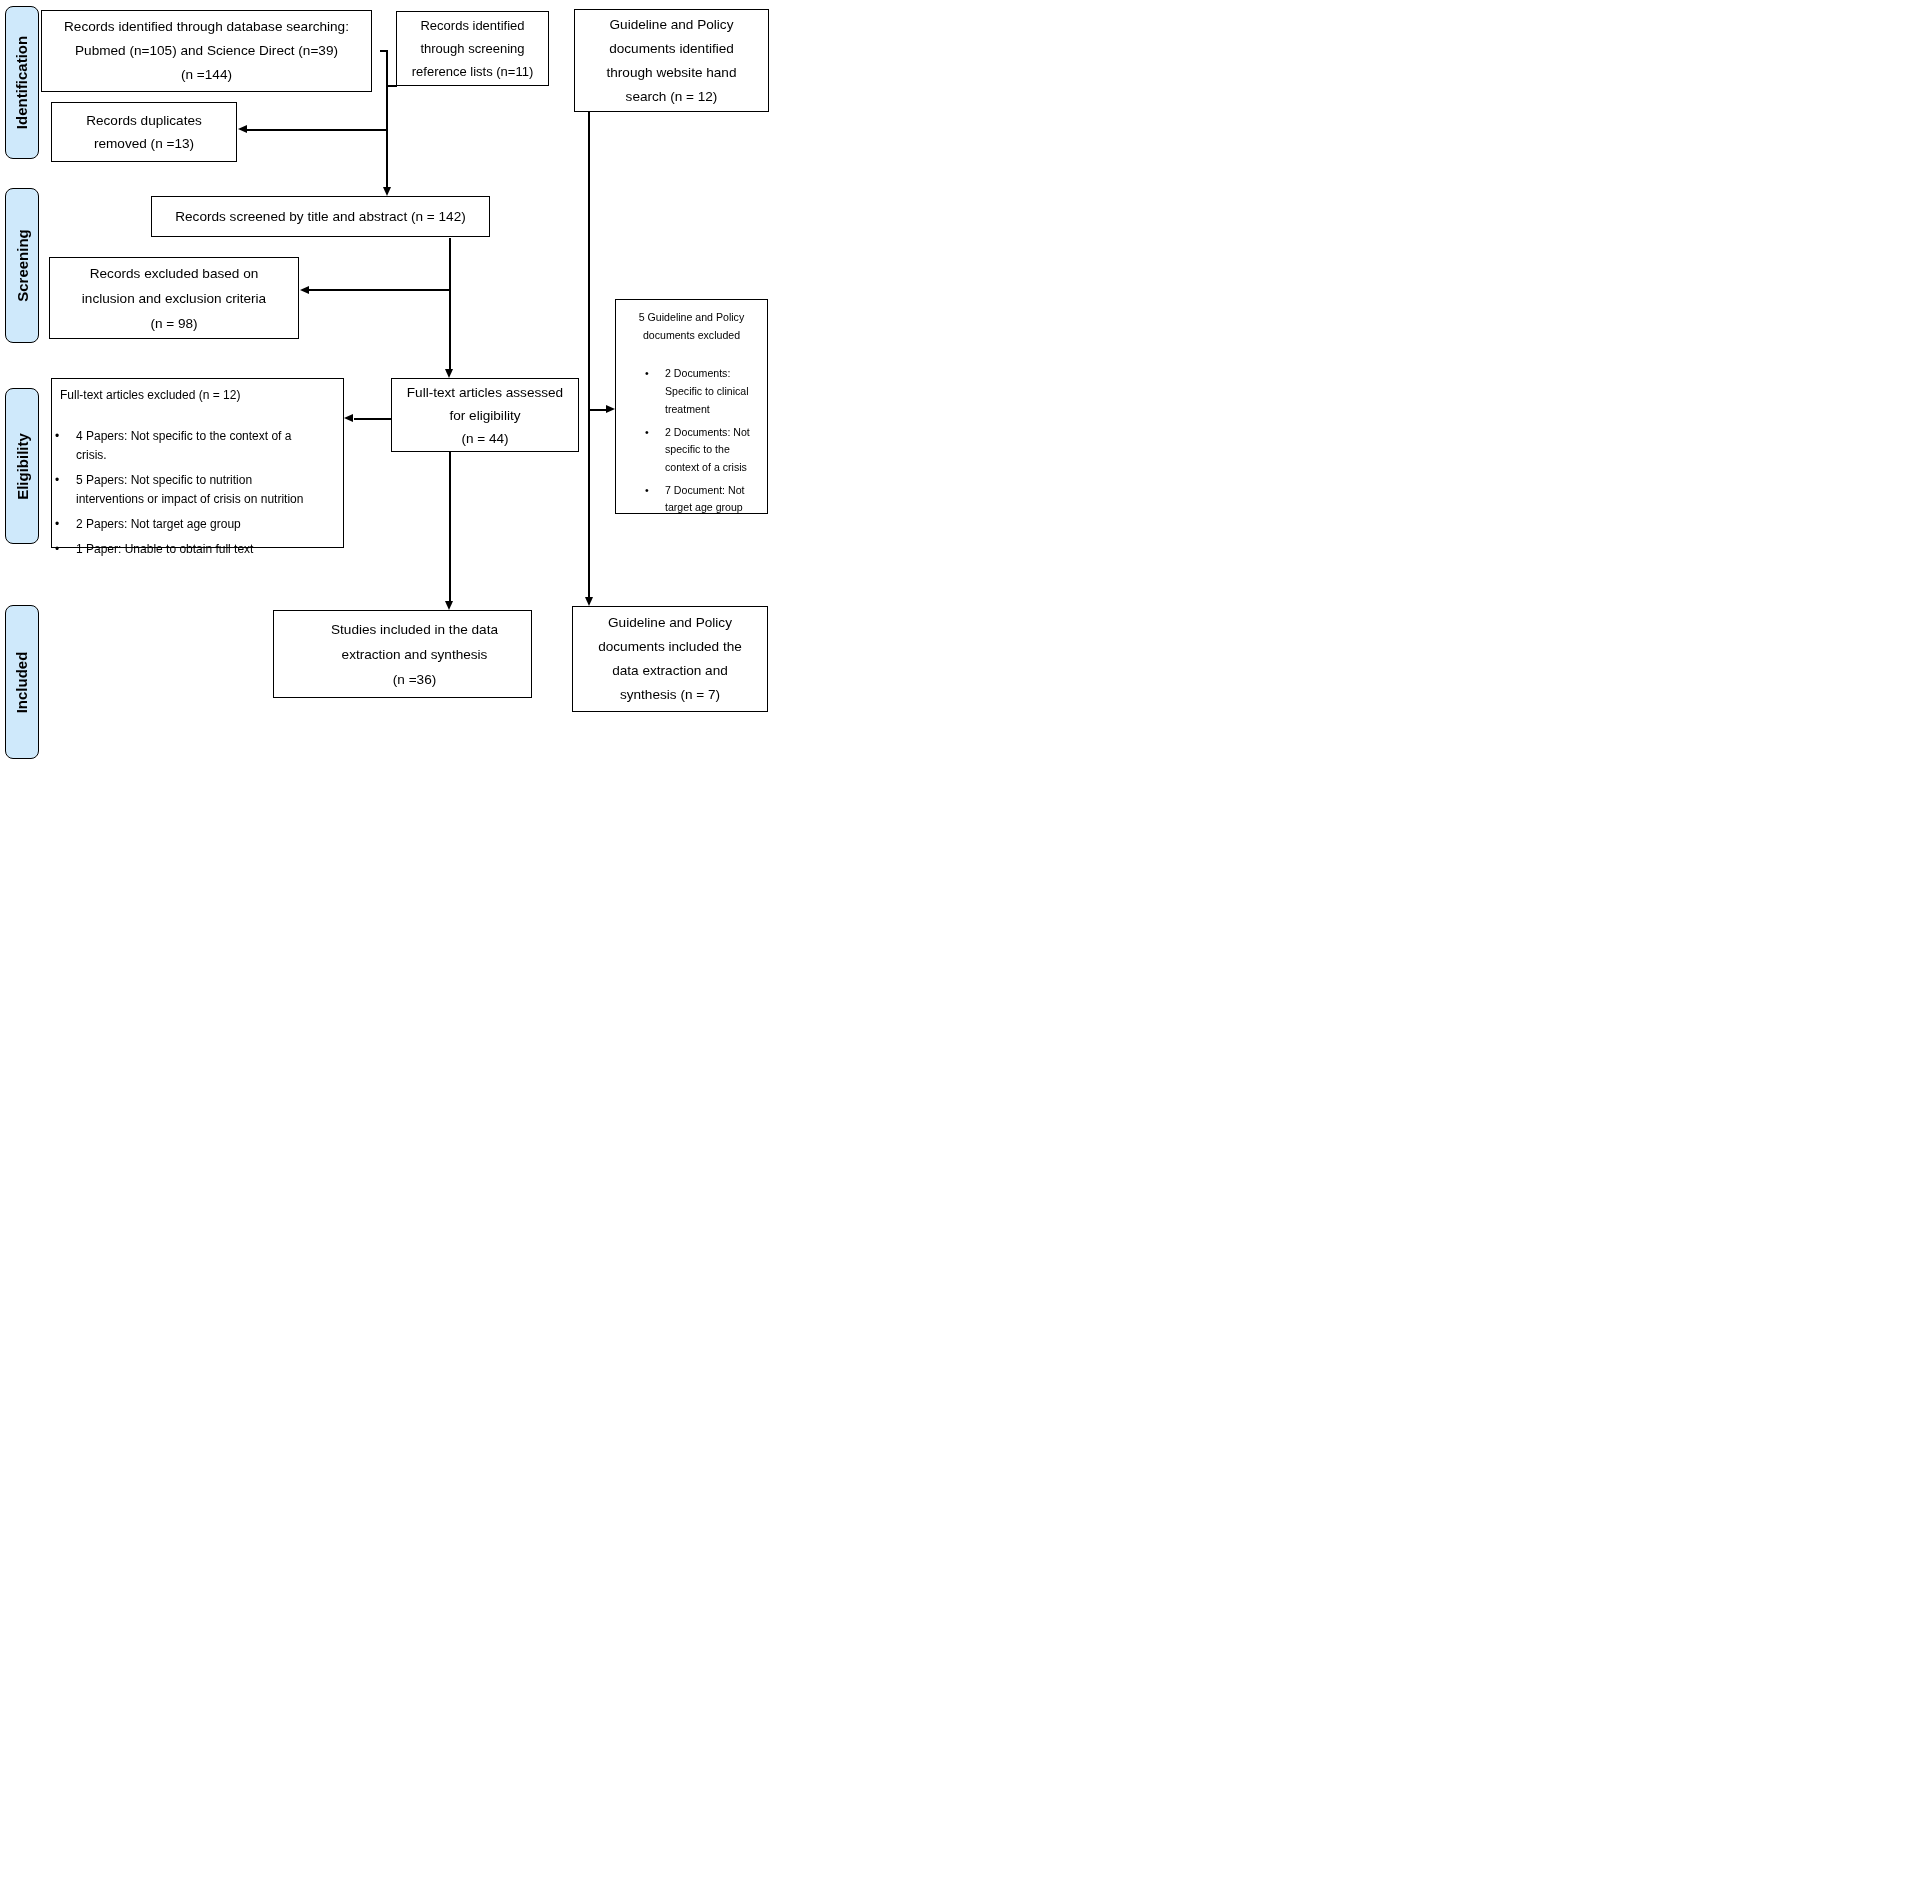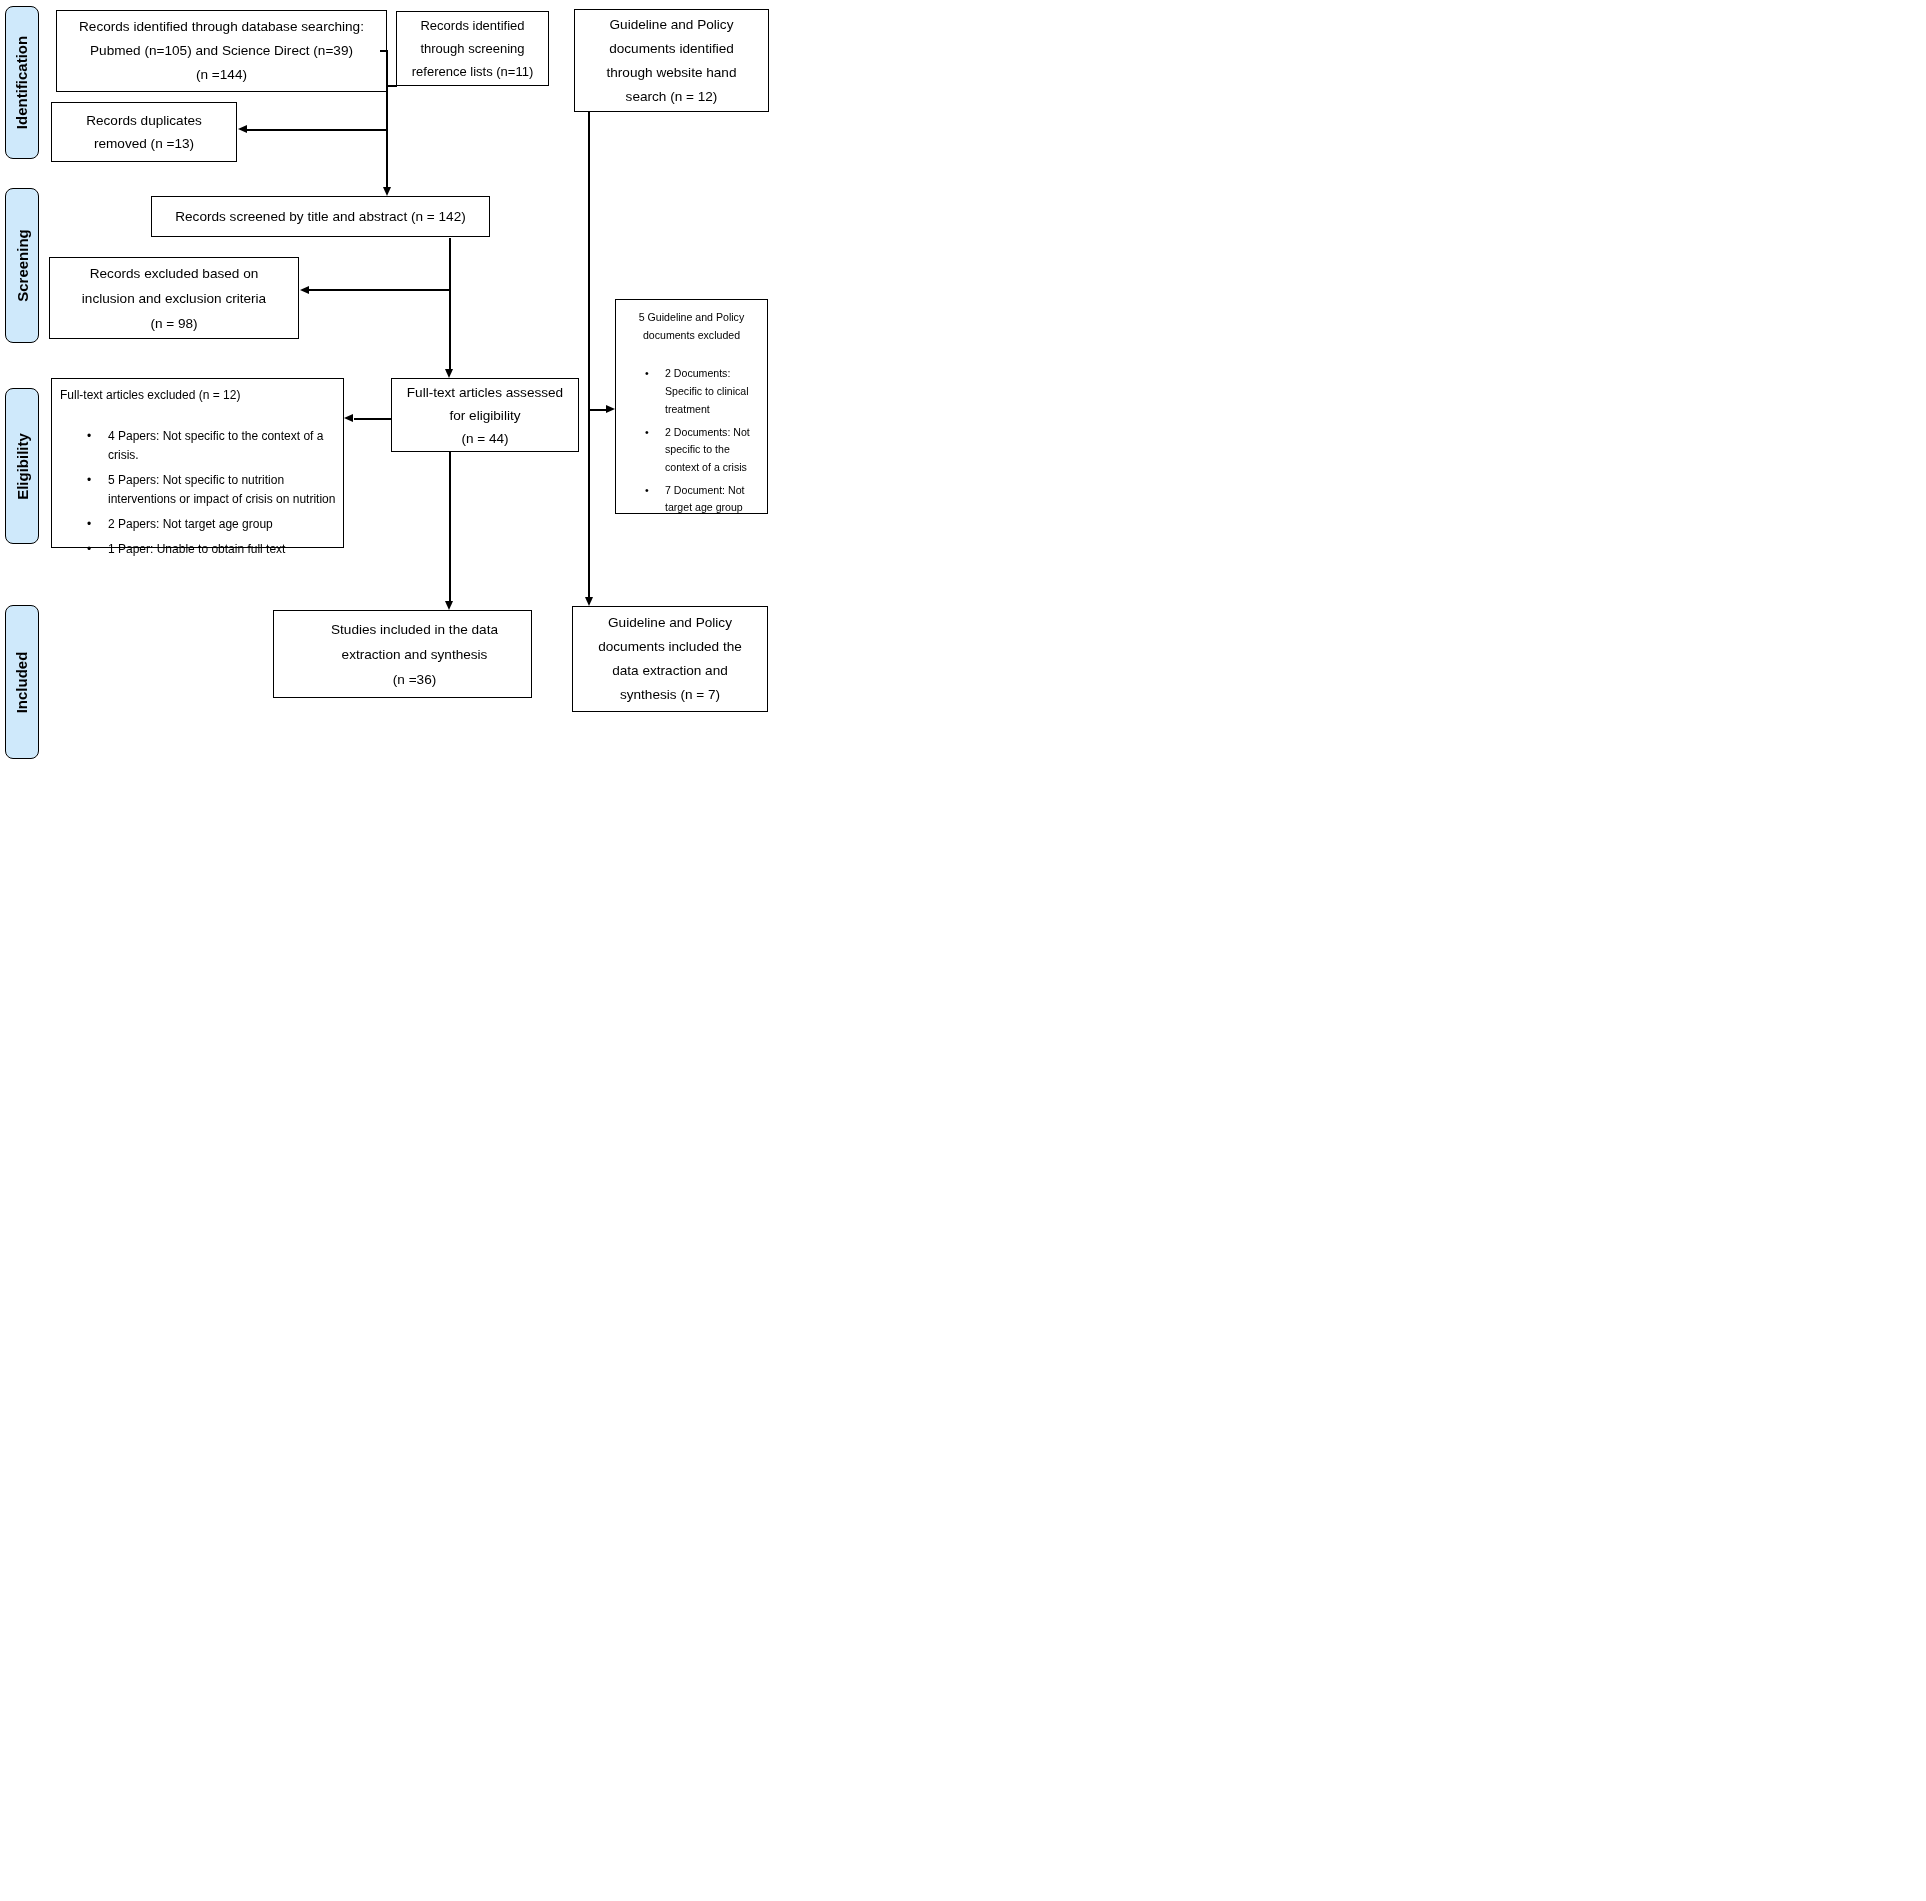--- a/index.html
+++ b/index.html
@@ -25,21 +25,21 @@
   .vline{width:1.5px;}
   .arr{position:absolute;width:0;height:0;}
   .arr.down{border-left:4.5px solid transparent;border-right:4.5px solid transparent;border-top:9px solid var(--line,#000);}
   .arr.left{border-top:4.5px solid transparent;border-bottom:4.5px solid transparent;border-right:9px solid var(--line,#000);}
   .arr.right{border-top:4.5px solid transparent;border-bottom:4.5px solid transparent;border-left:9px solid var(--line,#000);}
 
   .blist{list-style:none;margin:16px;padding:0;text-align:left;width:100%;box-sizing:border-box;}
   .blist li{position:relative;}
 
   
-  #b-fex{align-items:flex-start;justify-content:flex-start;text-align:left;
+  #b-fex{align-items:flex-end;justify-content:flex-start;text-align:left;
          font-size:12px;line-height:19px;padding:7px 5px 4px 8px;}
   #b-fex .blist li{padding-left:32px;margin-top:6px;}
   #b-fex .blist li::before{content:"\2022";position:absolute;left:11px;}
 
   
   #b-gex{justify-content:flex-start;font-size:10.6px;line-height:17.7px;padding:9px 4px 4px 4px;}
   #b-gex .title{text-align:center;width:100%;}
   #b-gex .blist li{padding-left:45px;margin-top:5px;padding-right:2px;}
   #b-gex .blist li::before{content:"\2022";position:absolute;left:25px;}
 </style>
@@ -54,21 +54,21 @@
   <div class="stage" id="s-scr" style="top:188px;height:155px;">
     <span>Screening</span>
   </div>
   <div class="stage" id="s-eli" style="top:388px;height:156px;">
     <span>Eligibility</span>
   </div>
   <div class="stage" id="s-inc" style="top:605px;height:154px;">
     <span>Included</span>
   </div>
 
-  <div class="box" id="b-db" style="left:56px;top:10px;width:331px;height:82px;font-size:13.6px;line-height:24px;">
+  <div class="box" id="b-db" style="left:41px;top:10px;width:331px;height:82px;font-size:13.6px;line-height:24px;">
     <div class="ln">Records identified through database searching:</div>
     <div class="ln">Pubmed (n=105) and Science Direct (n=39)</div>
     <div class="ln">(n =144)</div>
   </div>
 
   <div class="box" id="b-ref" style="left:396px;top:11px;width:153px;height:75px;font-size:13px;line-height:23px;">
     <div class="ln">Records identified</div>
     <div class="ln">through screening</div>
     <div class="ln">reference lists (n=11)</div>
   </div>

